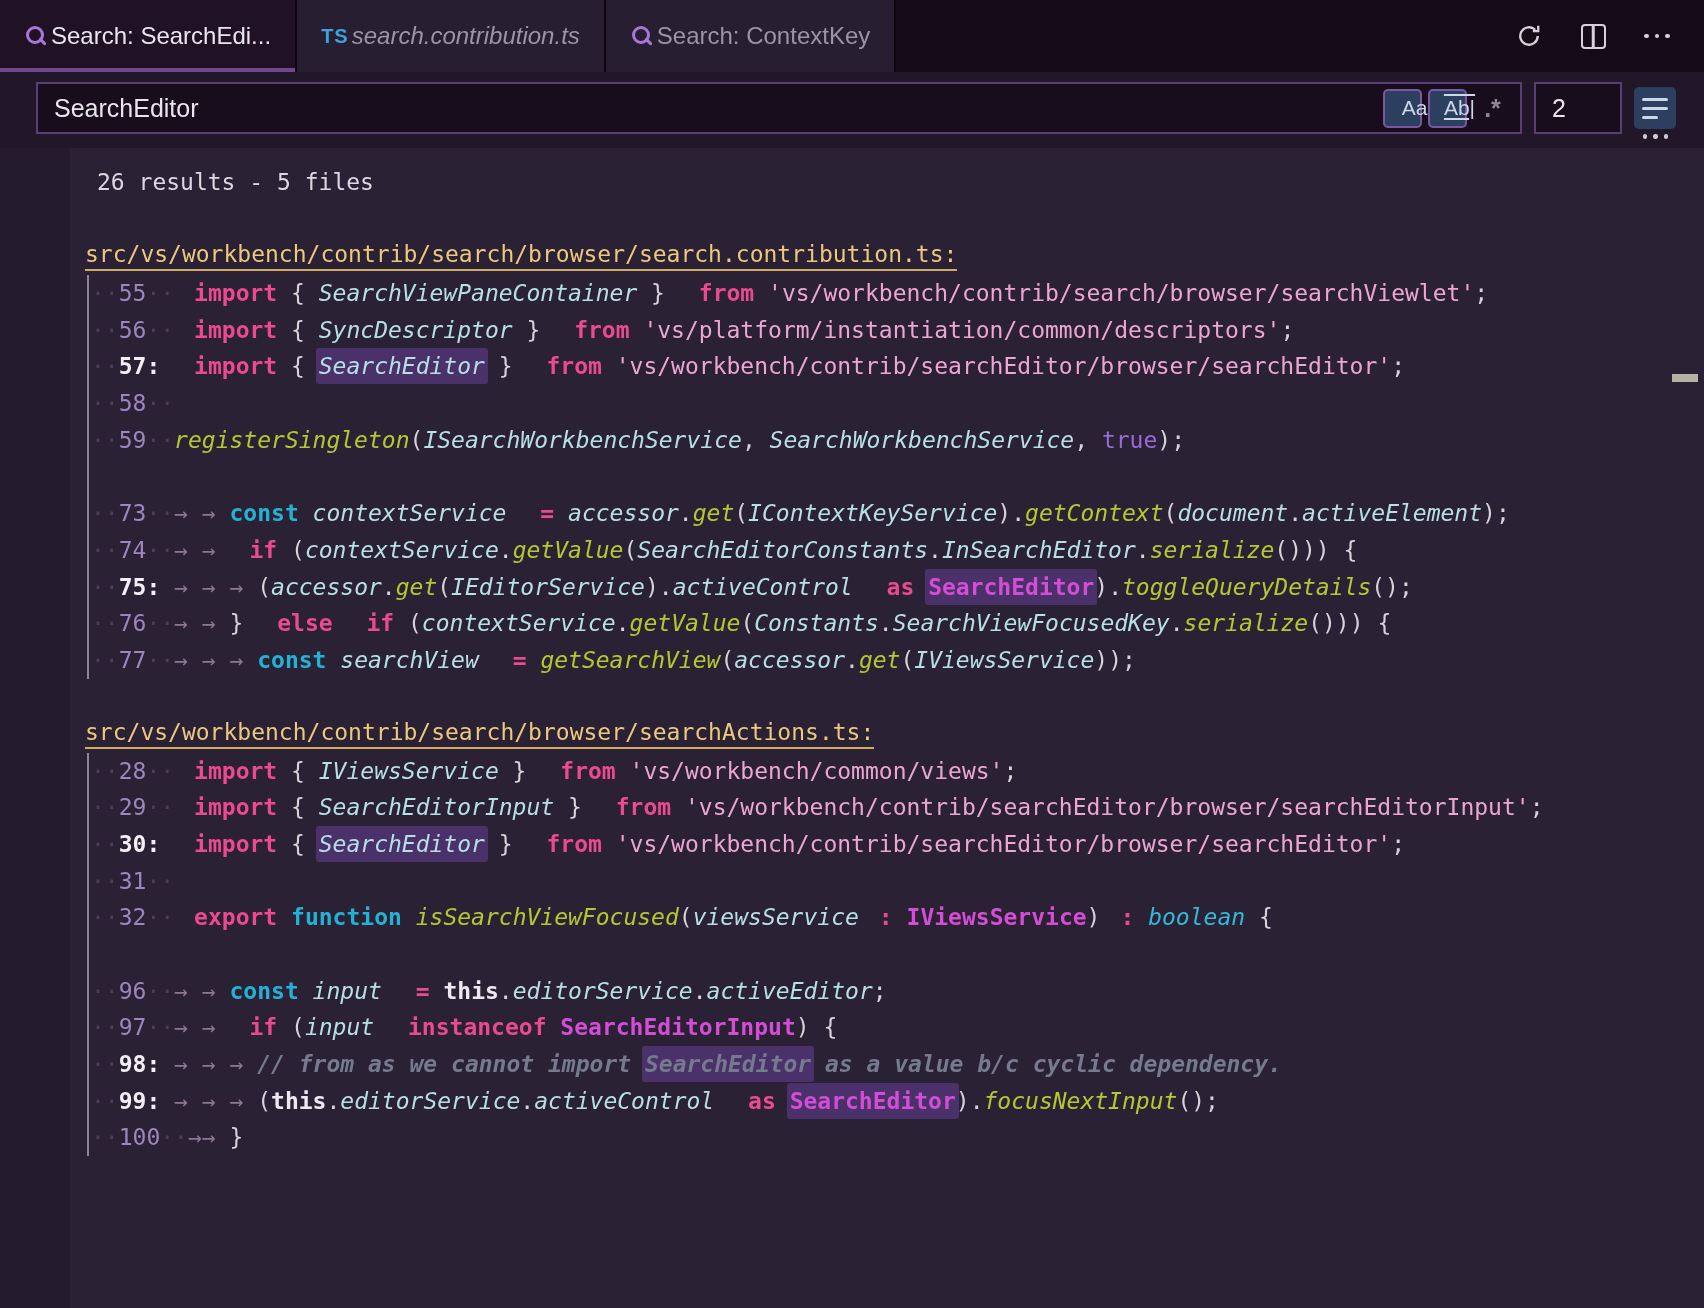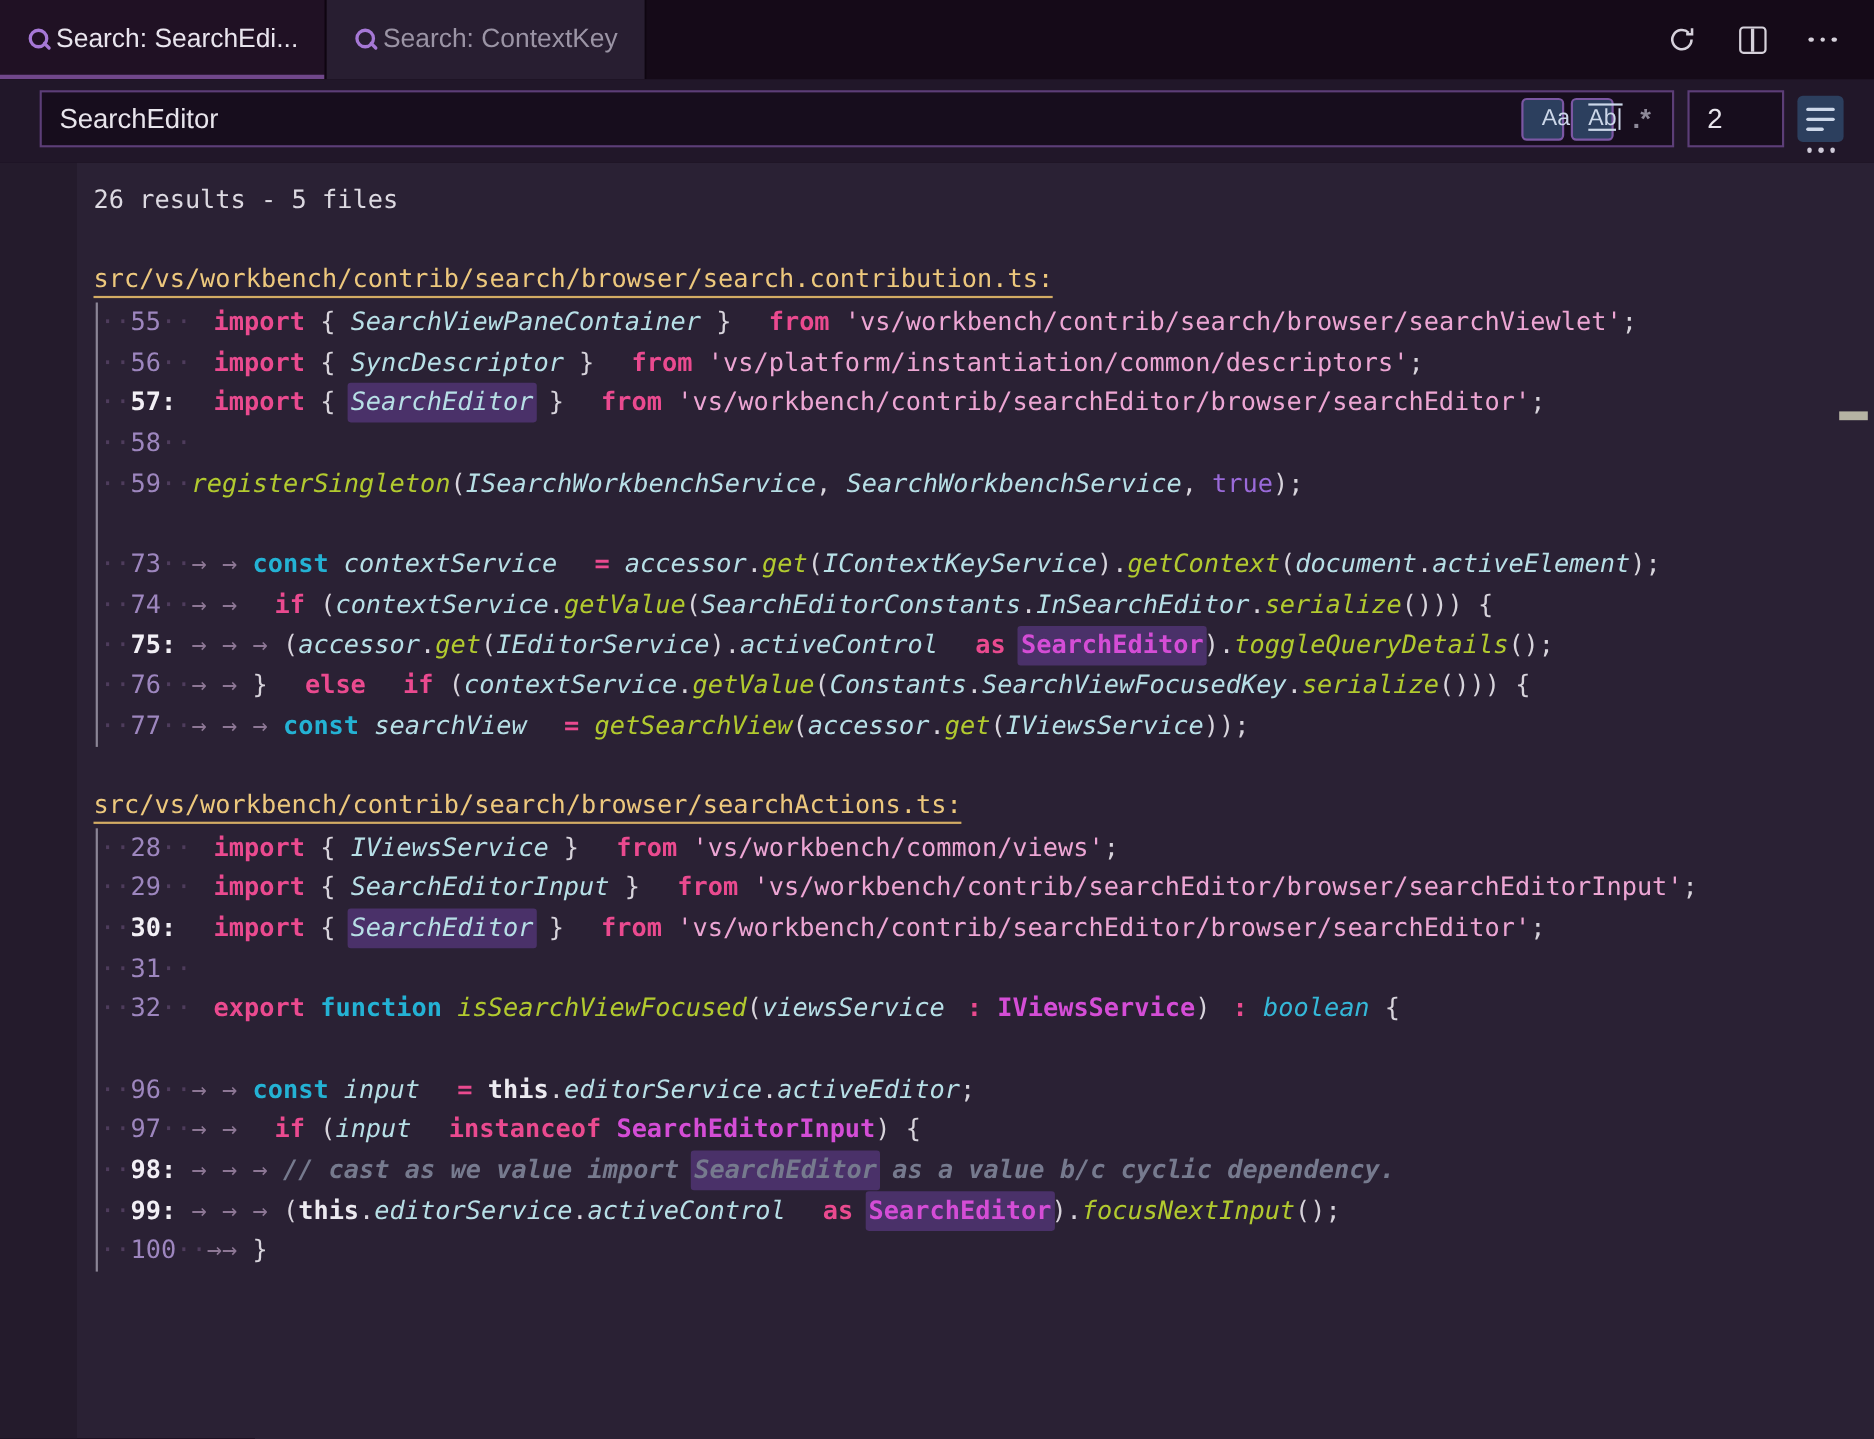--- a/index.html
+++ b/index.html
@@ -55,21 +55,21 @@
   .widget-more { position:absolute; right:36px; top:62px; cursor:pointer; }
   .widget-more i { background:#cfcad8; }
 
   
   .editor { position:relative; height:1160px; background:#2a2134; overflow:hidden; }
   .gutter-strip { position:absolute; left:0; top:0; bottom:0; width:70px; background:#241b2c; }
   .overview-marker { position:absolute; right:6px; top:226px; width:26px; height:8px; background:#b6b3a3; }
 
   .results { position:relative; padding:16px 0 0 85px;
       font-family:"DejaVu Sans Mono", monospace; font-size:23px; }
-  .summary { color:#dcd9e1; line-height:37px; height:37px; white-space:pre; }
+  .summary { color:#dcd9e1; line-height:37px; height:37px; white-space:pre;margin-left:12px; }
   .file-section { margin-top:37px; }
   .file-path { height:37px; line-height:33px; white-space:pre; cursor:pointer; }
   .file-path-text { color:#edc87d; border-bottom:2.5px solid #d3ac64; padding-bottom:2px; }
   .code-block { border-left:2px solid #8b8596; margin-left:2px; padding-left:2px; }
   .code-line { height:36.7px; line-height:36.7px; white-space:pre; cursor:pointer; }
 
   .tk-ws  { color:#4e3c5c; }
   .tk-ln  { color:#9d86be; }
   .tk-lnm { color:#f2eff5; font-weight:bold; }
   .tk-tab { color:#8d7795; }
@@ -88,20 +88,24 @@
 </style>
 </head>
 <body>
 
 <div class="app">
 
   <div class="tabbar">
     <div class="tab active">
       <span class="icon-search"></span>
       <span class="tab-label">Search: SearchEdi...</span>
+    </div>
+    <div class="tab preview">
+      <span class="ts-icon">TS</span>
+      <span class="tab-label">search.contribution.ts</span>
     </div>
     <div class="tab">
       <span class="icon-search"></span>
       <span class="tab-label">Search: ContextKey</span>
     </div>
     <div class="tabbar-actions">
       <div class="tb-btn">
         <svg width="28" height="28" viewBox="0 0 24 24">
           <path d="M19.5 12a7.5 7.5 0 1 1-2.2-5.3" fill="none" stroke="#d6d1db" stroke-width="2"></path>
           <path d="M19.9 3.2v4.6h-4.6" fill="none" stroke="#d6d1db" stroke-width="2"></path>
@@ -168,21 +172,21 @@
             <div class="file-path"><span class="file-path-text">src/vs/workbench/contrib/search/browser/searchActions.ts:</span></div>
             <div class="code-block">
               <div class="code-line"><span class="tk-ws">··</span><span class="tk-ln">28</span><span class="tk-ws">··</span><span class="tk-kw">import</span><span class="tk-pun"> { </span><span class="tk-id">IViewsService</span><span class="tk-pun"> } </span><span class="tk-kw">from</span><span class="tk-str"> 'vs/workbench/common/views'</span><span class="tk-pun">;</span></div>
               <div class="code-line"><span class="tk-ws">··</span><span class="tk-ln">29</span><span class="tk-ws">··</span><span class="tk-kw">import</span><span class="tk-pun"> { </span><span class="tk-id">SearchEditorInput</span><span class="tk-pun"> } </span><span class="tk-kw">from</span><span class="tk-str"> 'vs/workbench/contrib/searchEditor/browser/searchEditorInput'</span><span class="tk-pun">;</span></div>
               <div class="code-line"><span class="tk-ws">··</span><span class="tk-lnm">30:</span><span class="tk-pun"> </span><span class="tk-kw">import</span><span class="tk-pun"> { </span><span class="tk-id tk-hl">SearchEditor</span><span class="tk-pun"> } </span><span class="tk-kw">from</span><span class="tk-str"> 'vs/workbench/contrib/searchEditor/browser/searchEditor'</span><span class="tk-pun">;</span></div>
               <div class="code-line"><span class="tk-ws">··</span><span class="tk-ln">31</span><span class="tk-ws">··</span></div>
               <div class="code-line"><span class="tk-ws">··</span><span class="tk-ln">32</span><span class="tk-ws">··</span><span class="tk-kw">export</span><span class="tk-pun"> </span><span class="tk-kb">function</span><span class="tk-pun"> </span><span class="tk-fn">isSearchViewFocused</span><span class="tk-pun">(</span><span class="tk-id">viewsService</span><span class="tk-kw">:</span><span class="tk-pun"> </span><span class="tk-typ">IViewsService</span><span class="tk-pun">)</span><span class="tk-kw">:</span><span class="tk-pun"> </span><span class="tk-kbi">boolean</span><span class="tk-pun"> {</span></div>
               <div class="code-line"></div>
               <div class="code-line"><span class="tk-ws">··</span><span class="tk-ln">96</span><span class="tk-ws">··</span><span class="tk-tab">→ → </span><span class="tk-kb">const</span><span class="tk-pun"> </span><span class="tk-id">input</span><span class="tk-pun"> </span><span class="tk-kw">=</span><span class="tk-pun"> </span><span class="tk-this">this</span><span class="tk-pun">.</span><span class="tk-id">editorService</span><span class="tk-pun">.</span><span class="tk-id">activeEditor</span><span class="tk-pun">;</span></div>
               <div class="code-line"><span class="tk-ws">··</span><span class="tk-ln">97</span><span class="tk-ws">··</span><span class="tk-tab">→ → </span><span class="tk-kw">if</span><span class="tk-pun"> (</span><span class="tk-id">input</span><span class="tk-pun"> </span><span class="tk-kw">instanceof</span><span class="tk-pun"> </span><span class="tk-typ">SearchEditorInput</span><span class="tk-pun">) {</span></div>
-              <div class="code-line"><span class="tk-ws">··</span><span class="tk-lnm">98:</span><span class="tk-pun"> </span><span class="tk-tab">→ → → </span><span class="tk-cmt">// cast as we value import </span><span class="tk-cmt tk-hl">SearchEditor</span><span class="tk-cmt"> as a value b/c cyclic dependency.</span></div>
+              <div class="code-line"><span class="tk-ws">··</span><span class="tk-lnm">98:</span><span class="tk-pun"> </span><span class="tk-tab">→ → → </span><span class="tk-cmt">// from as we cannot import </span><span class="tk-cmt tk-hl">SearchEditor</span><span class="tk-cmt"> as a value b/c cyclic dependency.</span></div>
               <div class="code-line"><span class="tk-ws">··</span><span class="tk-lnm">99:</span><span class="tk-pun"> </span><span class="tk-tab">→ → → </span><span class="tk-pun">(</span><span class="tk-this">this</span><span class="tk-pun">.</span><span class="tk-id">editorService</span><span class="tk-pun">.</span><span class="tk-id">activeControl</span><span class="tk-pun"> </span><span class="tk-kw">as</span><span class="tk-pun"> </span><span class="tk-typ tk-hl">SearchEditor</span><span class="tk-pun">).</span><span class="tk-fn">focusNextInput</span><span class="tk-pun">();</span></div>
               <div class="code-line"><span class="tk-ws">··</span><span class="tk-ln">100</span><span class="tk-ws">··</span><span class="tk-tab">→→</span><span class="tk-pun"> }</span></div>
             </div>
           </div>
         </div>
     </div>
   </div>
 
 </div>
 

